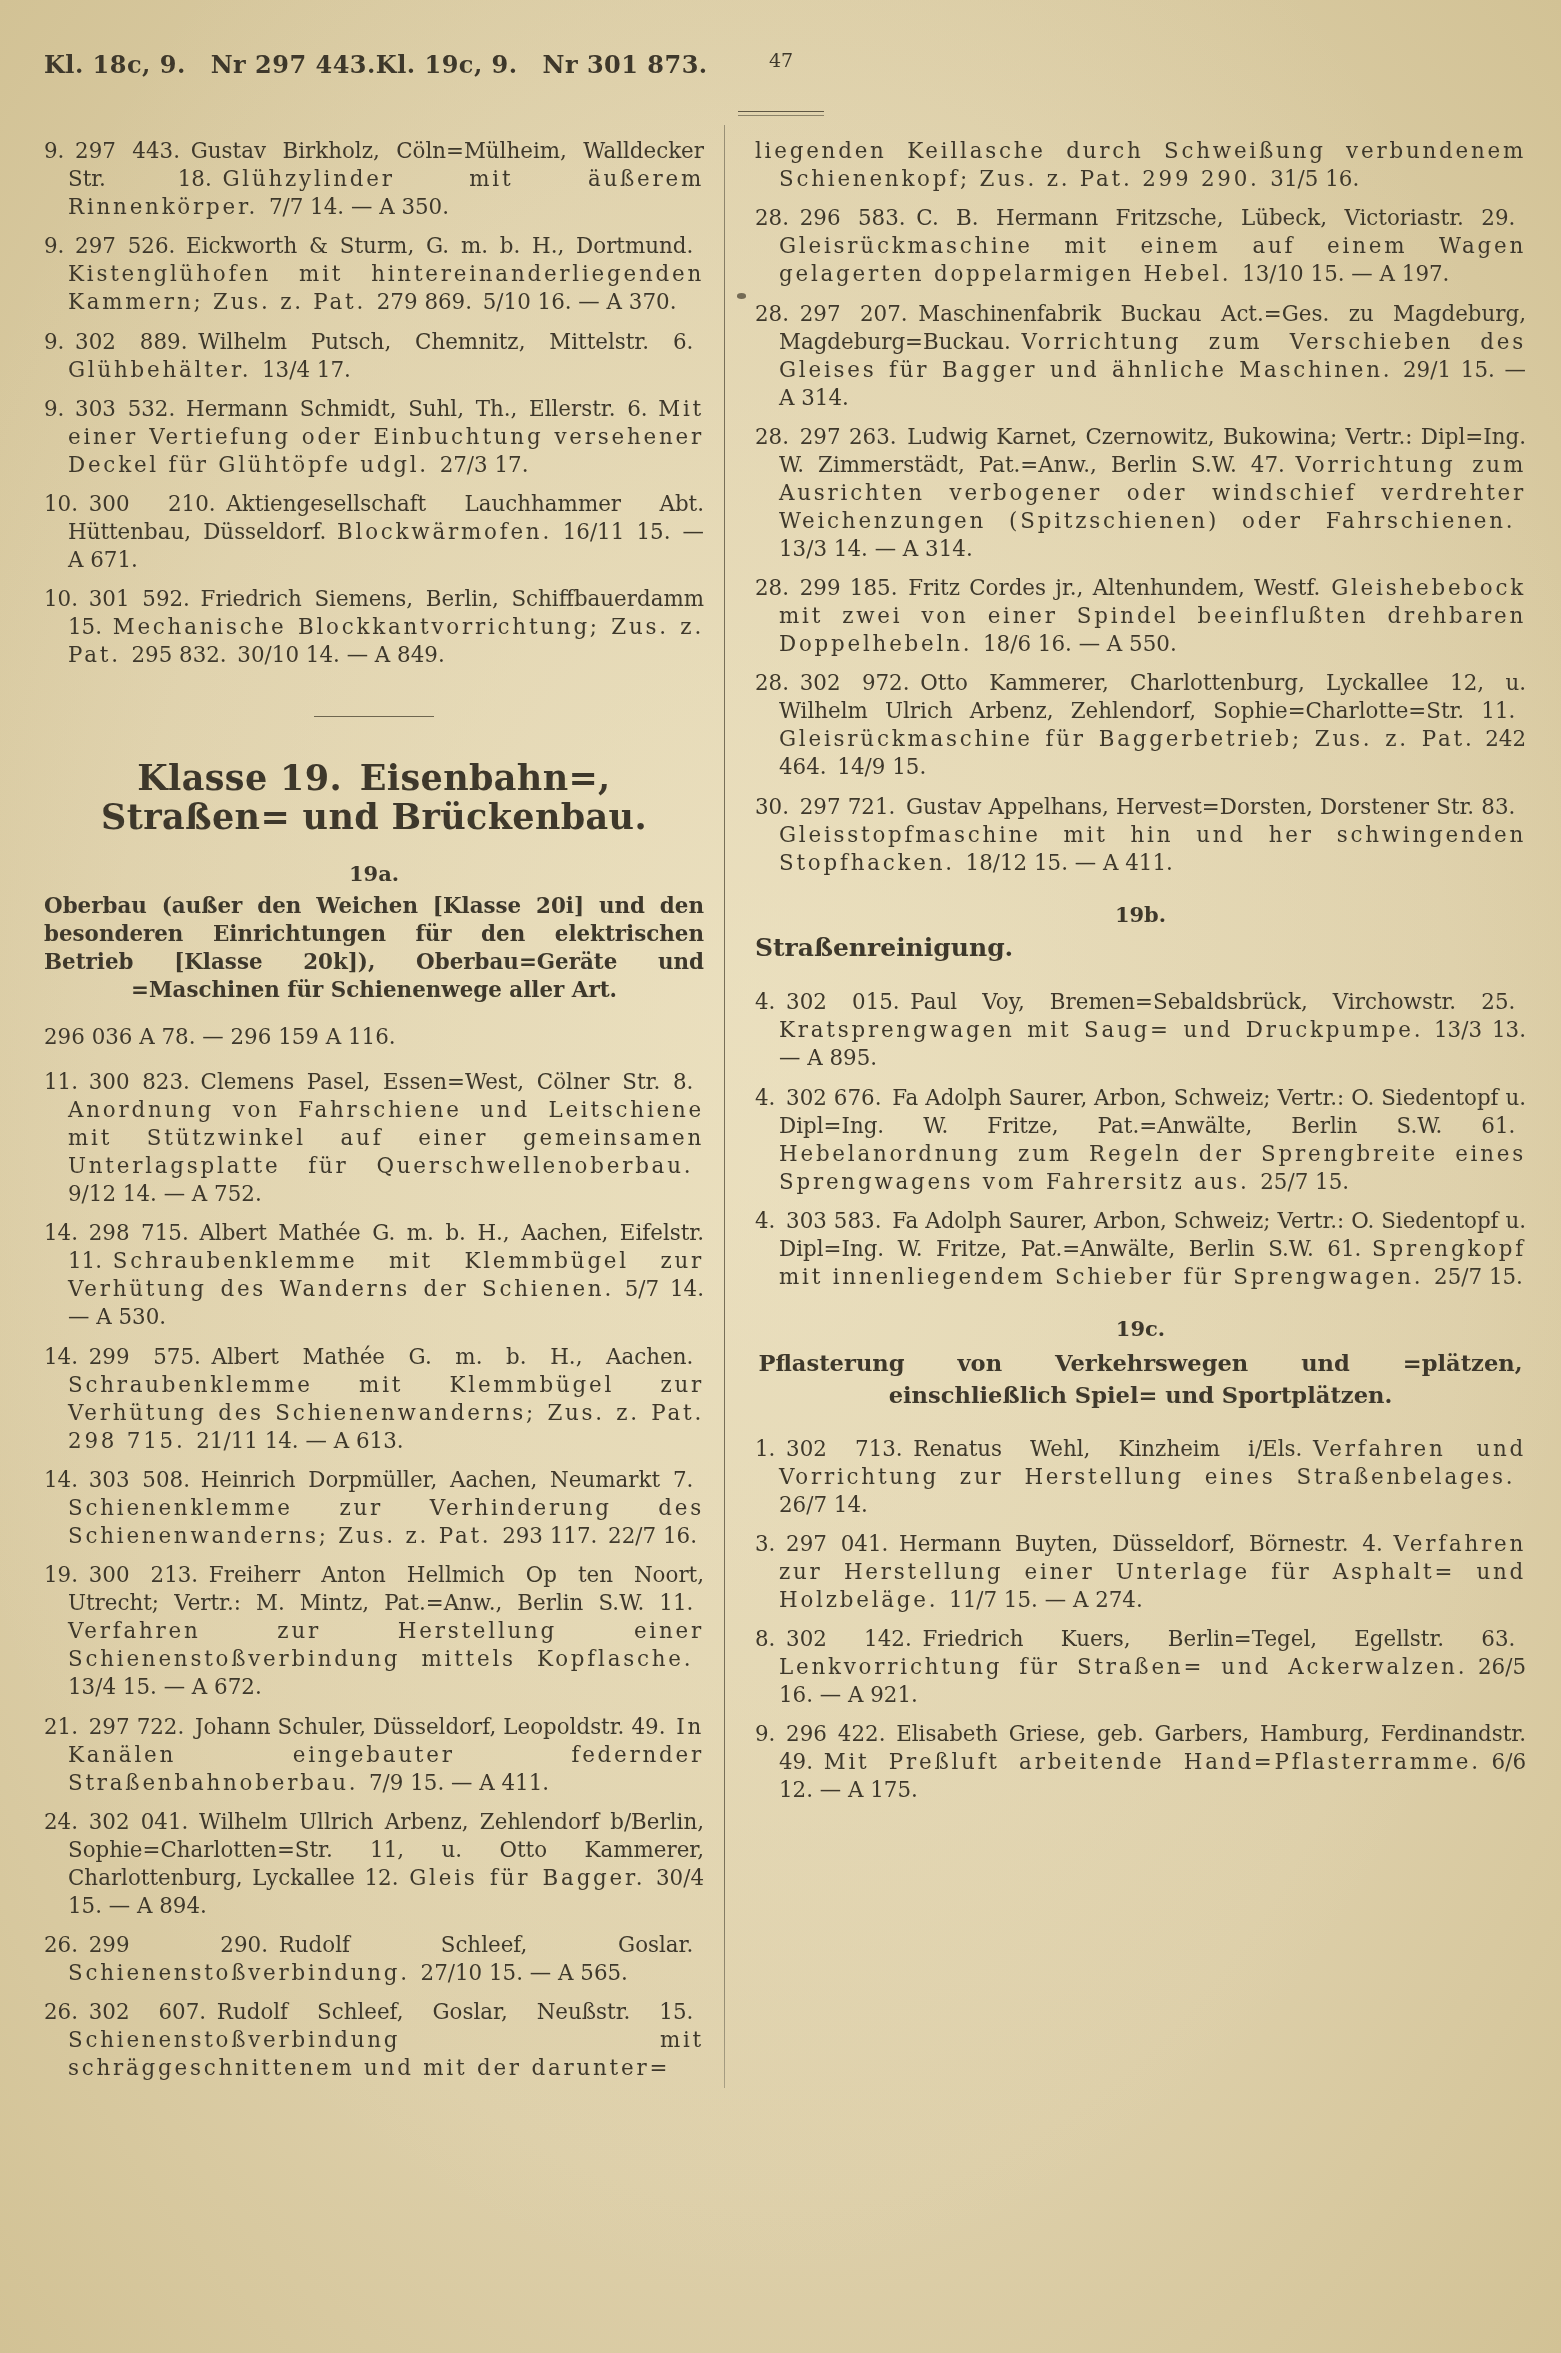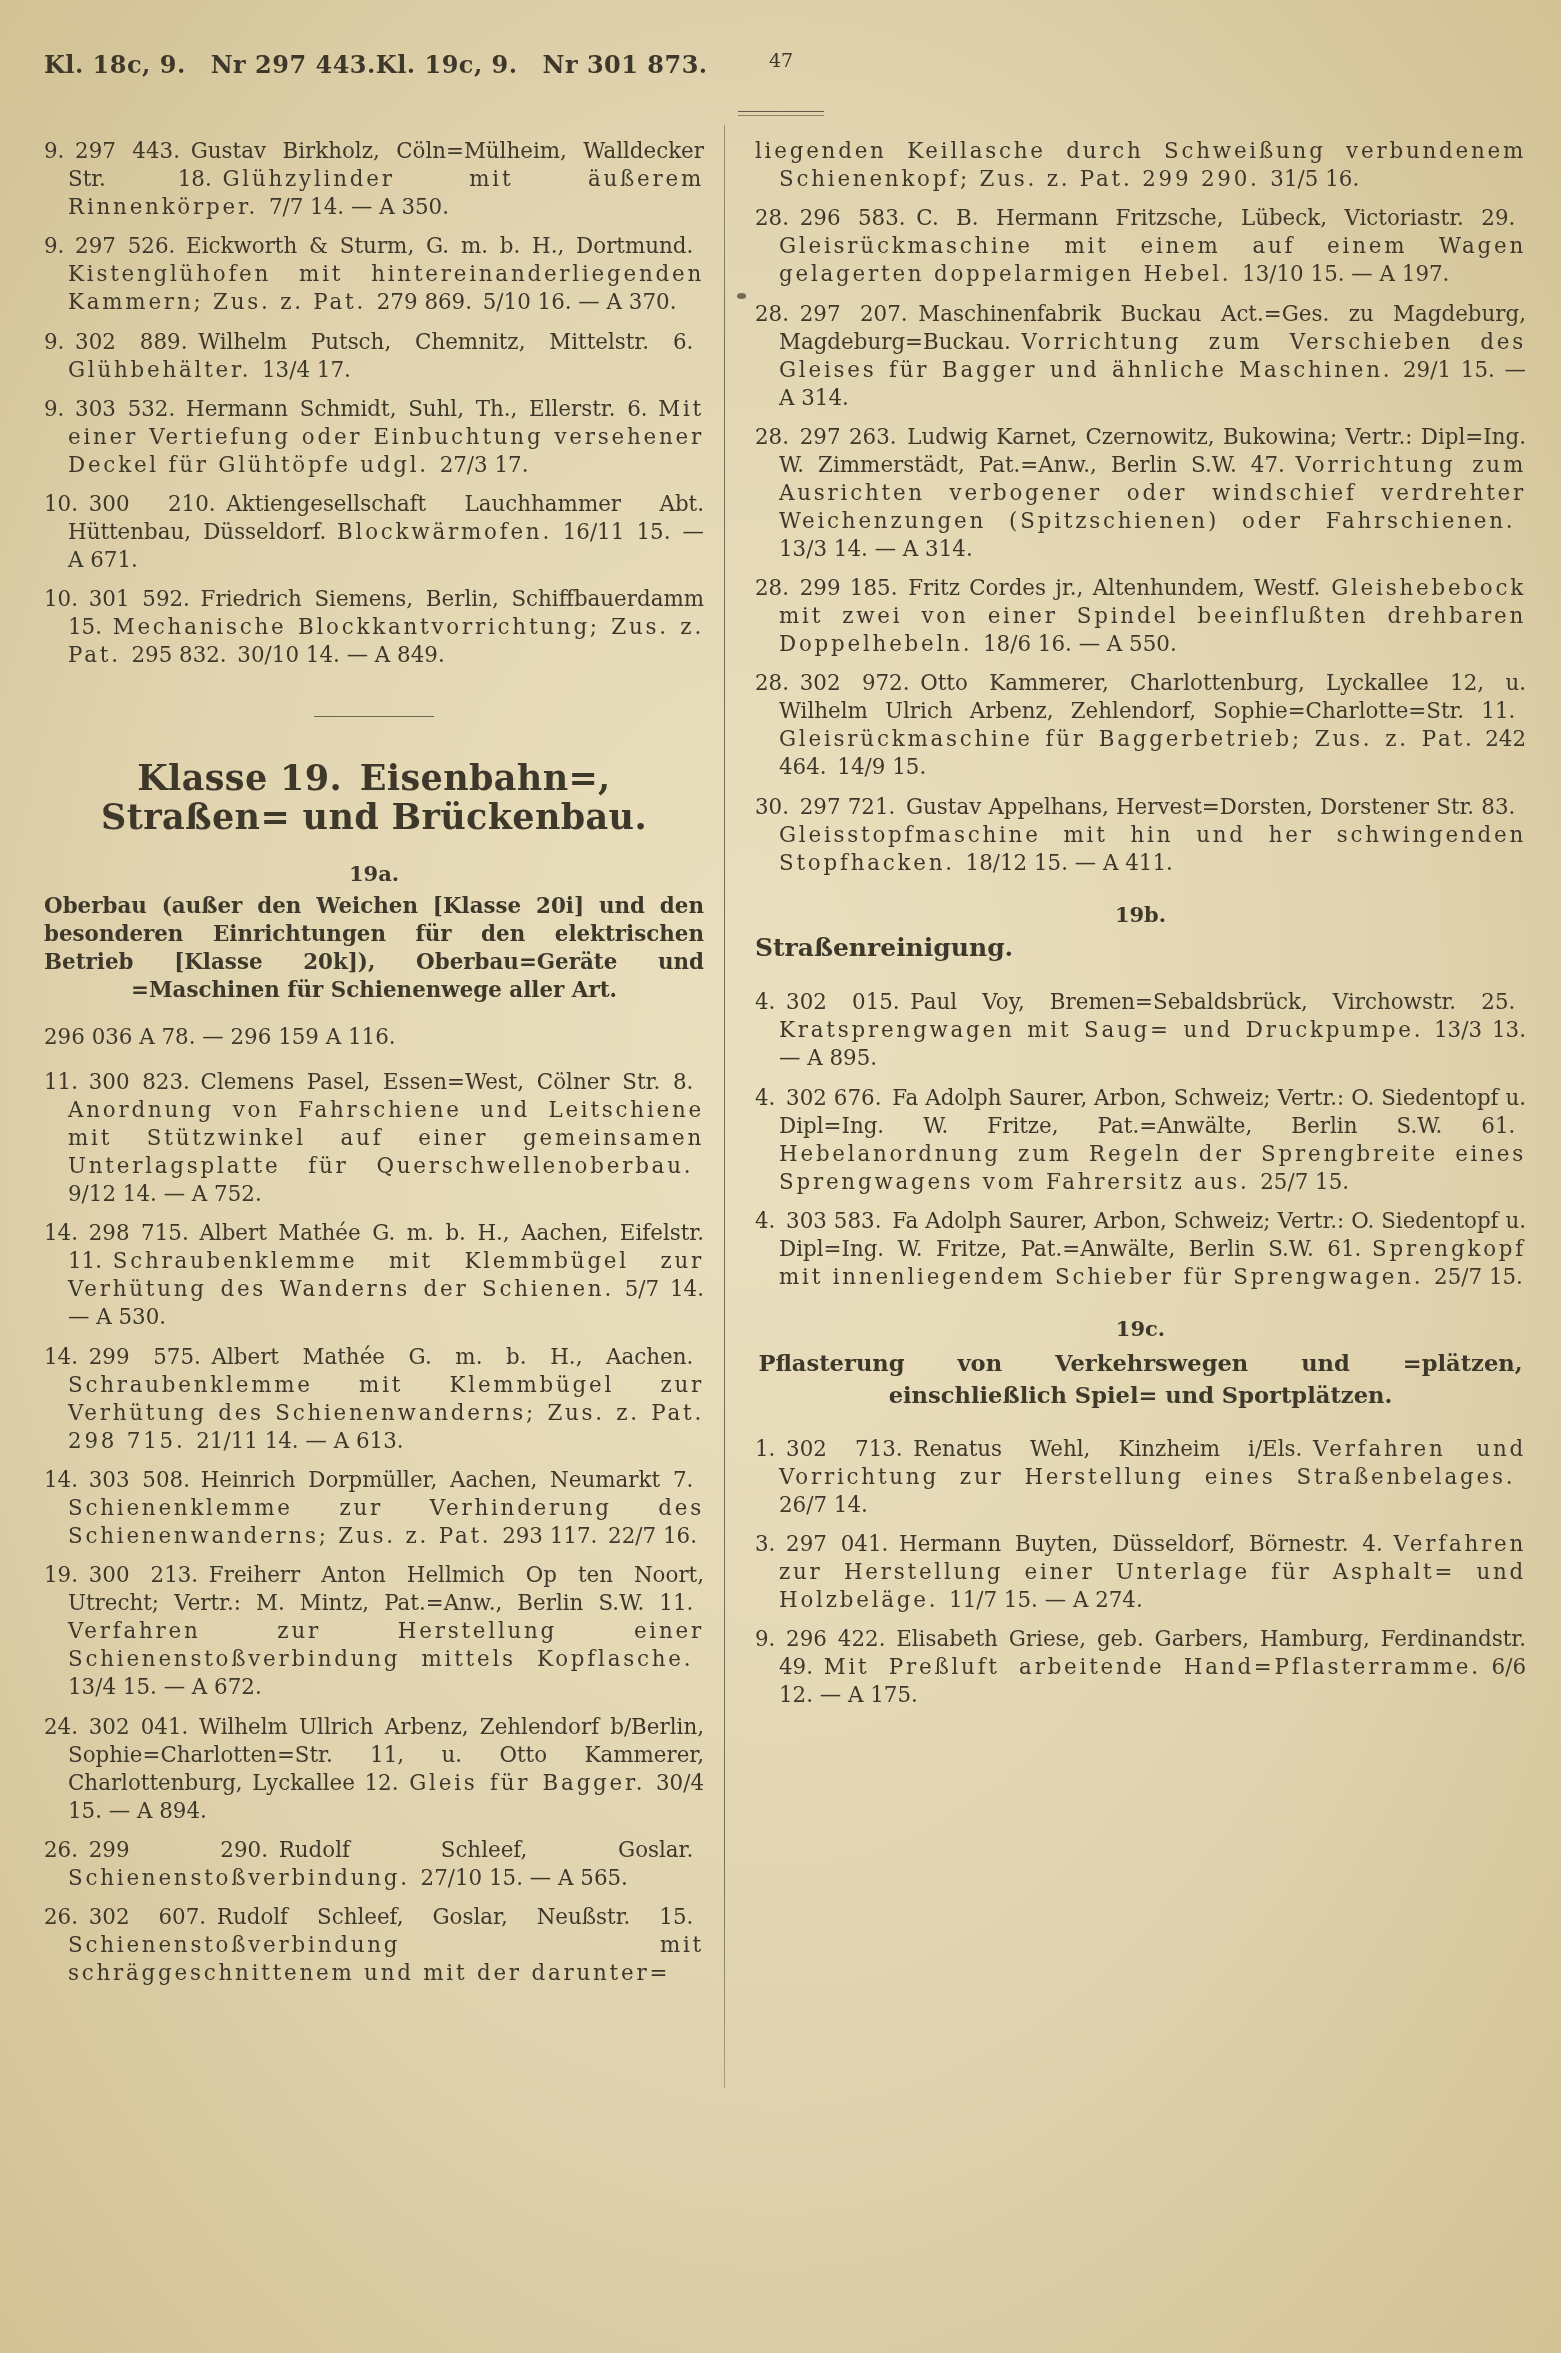--- a/index.html
+++ b/index.html
@@ -110,20 +110,21 @@
     <h3 class="subhead">19a.</h3>
     <p class="intro">Oberbau (außer den Weichen [Klasse 20i] und den besonderen Einrichtungen für den elektrischen Betrieb [Klasse 20k]), Oberbau=Geräte und =Maschinen für Schienenwege aller Art.</p>
     <p class="refline">296 036 A 78. — 296 159 A 116.</p>
 
     <div>
         <p class="entry"><span class="enum">11. </span><span class="seg">300 823. Clemens Pasel, Essen=West, Cölner Str. 8. </span><span class="sp">Anordnung von Fahrschiene und Leitschiene mit Stützwinkel auf einer gemeinsamen Unterlagsplatte für Querschwellenoberbau.</span><span class="seg"> 9/12 14. — A 752.</span></p>
         <p class="entry"><span class="enum">14. </span><span class="seg">298 715. Albert Mathée G. m. b. H., Aachen, Eifelstr. 11. </span><span class="sp">Schraubenklemme mit Klemmbügel zur Verhütung des Wanderns der Schienen.</span><span class="seg"> 5/7 14. — A 530.</span></p>
         <p class="entry"><span class="enum">14. </span><span class="seg">299 575. Albert Mathée G. m. b. H., Aachen. </span><span class="sp">Schraubenklemme mit Klemmbügel zur Verhütung des Schienenwanderns; Zus. z. Pat. 298 715.</span><span class="seg"> 21/11 14. — A 613.</span></p>
         <p class="entry"><span class="enum">14. </span><span class="seg">303 508. Heinrich Dorpmüller, Aachen, Neumarkt 7. </span><span class="sp">Schienenklemme zur Verhinderung des Schienenwanderns; Zus. z. Pat.</span><span class="seg"> 293 117. 22/7 16.</span></p>
         <p class="entry"><span class="enum">19. </span><span class="seg">300 213. Freiherr Anton Hellmich Op ten Noort, Utrecht; Vertr.: M. Mintz, Pat.=Anw., Berlin S.W. 11. </span><span class="sp">Verfahren zur Herstellung einer Schienenstoßverbindung mittels Kopflasche.</span><span class="seg"> 13/4 15. — A 672.</span></p>
+        <p class="entry"><span class="enum">21. </span><span class="seg">297 722. Johann Schuler, Düsseldorf, Leopoldstr. 49. </span><span class="sp">In Kanälen eingebauter federnder Straßenbahnoberbau.</span><span class="seg"> 7/9 15. — A 411.</span></p>
         <p class="entry"><span class="enum">24. </span><span class="seg">302 041. Wilhelm Ullrich Arbenz, Zehlendorf b/Berlin, Sophie=Charlotten=Str. 11, u. Otto Kammerer, Charlottenburg, Lyckallee 12. </span><span class="sp">Gleis für Bagger.</span><span class="seg"> 30/4 15. — A 894.</span></p>
         <p class="entry"><span class="enum">26. </span><span class="seg">299 290. Rudolf Schleef, Goslar. </span><span class="sp">Schienenstoßverbindung.</span><span class="seg"> 27/10 15. — A 565.</span></p>
         <p class="entry"><span class="enum">26. </span><span class="seg">302 607. Rudolf Schleef, Goslar, Neußstr. 15. </span><span class="sp">Schienenstoßverbindung mit schräggeschnittenem und mit der darunter=</span></p>
       </div>
   </div>
 
   <div class="col col-right">
     <div>
         <p class="entry"><span class="sp">liegenden Keillasche durch Schweißung verbundenem Schienenkopf; Zus. z. Pat. 299 290.</span><span class="seg"> 31/5 16.</span></p>
         <p class="entry"><span class="enum">28. </span><span class="seg">296 583. C. B. Hermann Fritzsche, Lübeck, Victoriastr. 29. </span><span class="sp">Gleisrückmaschine mit einem auf einem Wagen gelagerten doppelarmigen Hebel.</span><span class="seg"> 13/10 15. — A 197.</span></p>
@@ -140,18 +141,19 @@
         <p class="entry"><span class="enum">4. </span><span class="seg">302 015. Paul Voy, Bremen=Sebaldsbrück, Virchowstr. 25. </span><span class="sp">Kratsprengwagen mit Saug= und Druckpumpe.</span><span class="seg"> 13/3 13. — A 895.</span></p>
         <p class="entry"><span class="enum">4. </span><span class="seg">302 676. Fa Adolph Saurer, Arbon, Schweiz; Vertr.: O. Siedentopf u. Dipl=Ing. W. Fritze, Pat.=Anwälte, Berlin S.W. 61. </span><span class="sp">Hebelanordnung zum Regeln der Sprengbreite eines Sprengwagens vom Fahrersitz aus.</span><span class="seg"> 25/7 15.</span></p>
         <p class="entry"><span class="enum">4. </span><span class="seg">303 583. Fa Adolph Saurer, Arbon, Schweiz; Vertr.: O. Siedentopf u. Dipl=Ing. W. Fritze, Pat.=Anwälte, Berlin S.W. 61. </span><span class="sp">Sprengkopf mit innenliegendem Schieber für Sprengwagen.</span><span class="seg"> 25/7 15.</span></p>
       </div>
 
     <h3 class="subhead">19c.</h3>
     <p class="subtitle justified">Pflasterung von Verkehrswegen und =plätzen, einschließlich Spiel= und Sportplätzen.</p>
     <div>
         <p class="entry"><span class="enum">1. </span><span class="seg">302 713. Renatus Wehl, Kinzheim i/Els. </span><span class="sp">Verfahren und Vorrichtung zur Herstellung eines Straßenbelages.</span><span class="seg"> 26/7 14.</span></p>
         <p class="entry"><span class="enum">3. </span><span class="seg">297 041. Hermann Buyten, Düsseldorf, Börnestr. 4. </span><span class="sp">Verfahren zur Herstellung einer Unterlage für Asphalt= und Holzbeläge.</span><span class="seg"> 11/7 15. — A 274.</span></p>
+        <p class="entry"><span class="enum">8. </span><span class="seg">302 142. Friedrich Kuers, Berlin=Tegel, Egellstr. 63. </span><span class="sp">Lenkvorrichtung für Straßen= und Ackerwalzen.</span><span class="seg"> 26/5 16. — A 921.</span></p>
         <p class="entry"><span class="enum">9. </span><span class="seg">296 422. Elisabeth Griese, geb. Garbers, Hamburg, Ferdinandstr. 49. </span><span class="sp">Mit Preßluft arbeitende Hand=Pflasterramme.</span><span class="seg"> 6/6 12. — A 175.</span></p>
       </div>
   </div>
 
 </div>
 
 
 </body></html>

